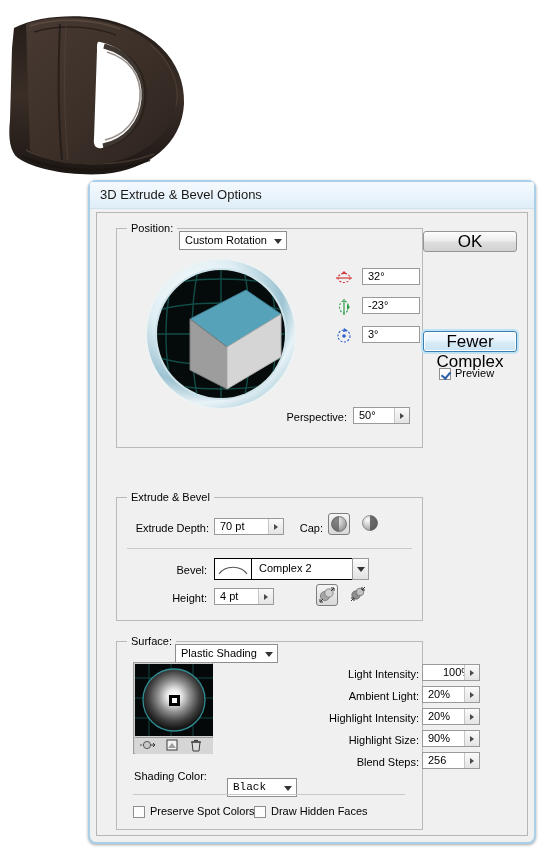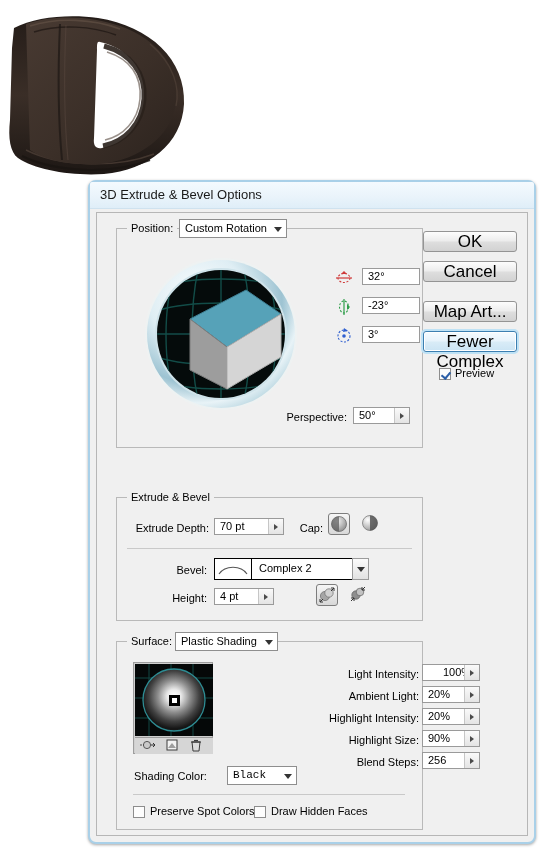--- a/index.html
+++ b/index.html
@@ -45,21 +45,21 @@
     position:absolute;right:0;top:0;width:15px;height:15px;
     background:linear-gradient(180deg,#fafafa,#e4e4e4);
     border-left:1px solid #c6c6c6;box-sizing:border-box;
   }
   .spin::after{
     content:"";position:absolute;left:5px;top:4.5px;
     border-left:4px solid #4a4a4a;border-top:3px solid transparent;border-bottom:3px solid transparent;
   }
   .combo{
     position:absolute;height:19px;background:#fff;border:1px solid #8e8e8e;
-    box-sizing:border-box;font-size:11px;line-height:17px;padding-left:5px;color:#000;
+    box-sizing:border-box;font-size:11px;line-height:17px;padding-left:5px;color:#000;margin-top:12px;
   }
   .combo .arrow{
     position:absolute;right:4px;top:7px;
     border-left:4.5px solid transparent;border-right:4.5px solid transparent;
     border-top:5px solid #333;
   }
   
   .btn{
     position:absolute;height:21px;line-height:20px;text-align:center;font-size:17px;color:#000;
     background:linear-gradient(180deg,#fdfdfd 0%,#ececec 48%,#dedede 52%,#d2d2d2 100%);
@@ -246,22 +246,20 @@
       </div>
 
       <span class="lbl" style="left:150px;top:182px;width:80px;">Perspective:</span>
       <div class="numfield" style="left:236px;top:178px;width:57px;">
         <span>50°</span>
         <span class="spin"></span>
       </div>
     </div>
 
     <div class="btn" style="left:326px;top:18px;width:94px;">OK</div>
-    <div class="btn" style="left:326px;top:48px;width:94px;">Cancel</div>
-    <div class="btn" style="left:326px;top:88px;width:94px;">Map Art...</div>
     <div class="btn focus" style="left:326px;top:118px;width:94px;">Fewer Complex</div>
     <div class="cbox checked" style="left:342px;top:155px;"></div>
     <span class="cbl" style="left:358px;top:154px;">Preview</span>
 
     <div class="group" style="left:19px;top:284px;width:305px;height:122px;">
       <span class="legend">Extrude &amp; Bevel</span>
 
       <span class="lbl" style="left:2px;top:24px;width:90px;text-align:right;">Extrude Depth:</span>
       <div class="numfield" style="left:97px;top:20px;width:70px;">
         <span>70 pt</span>

